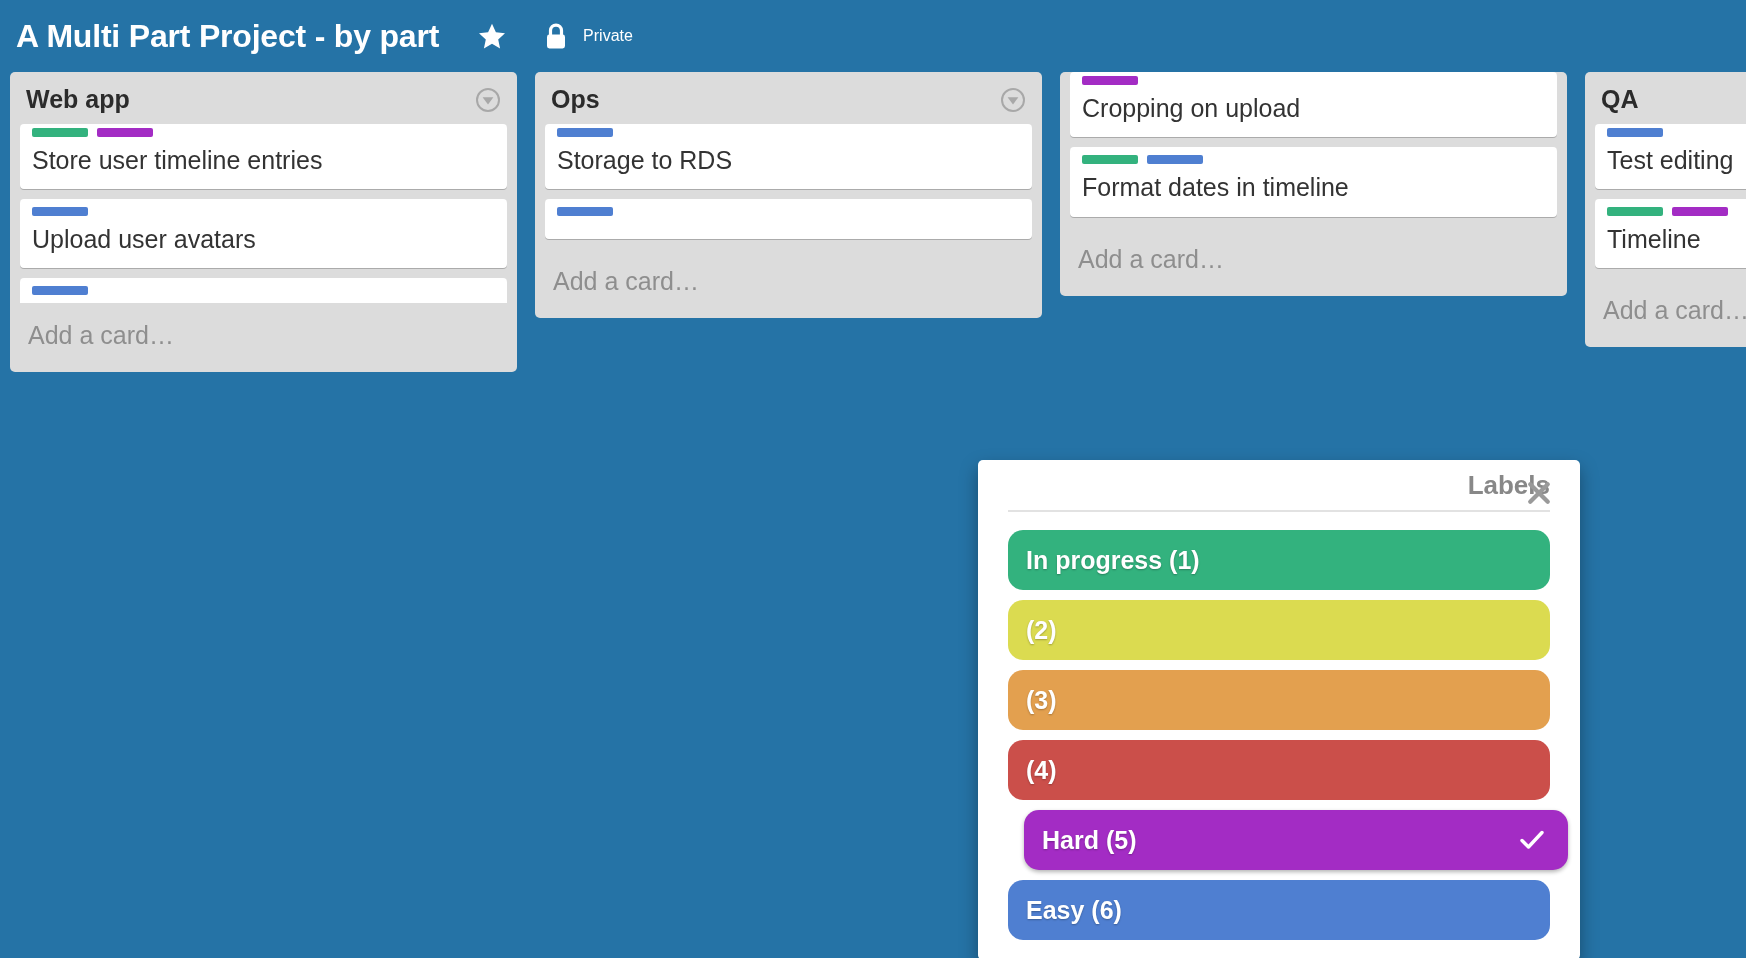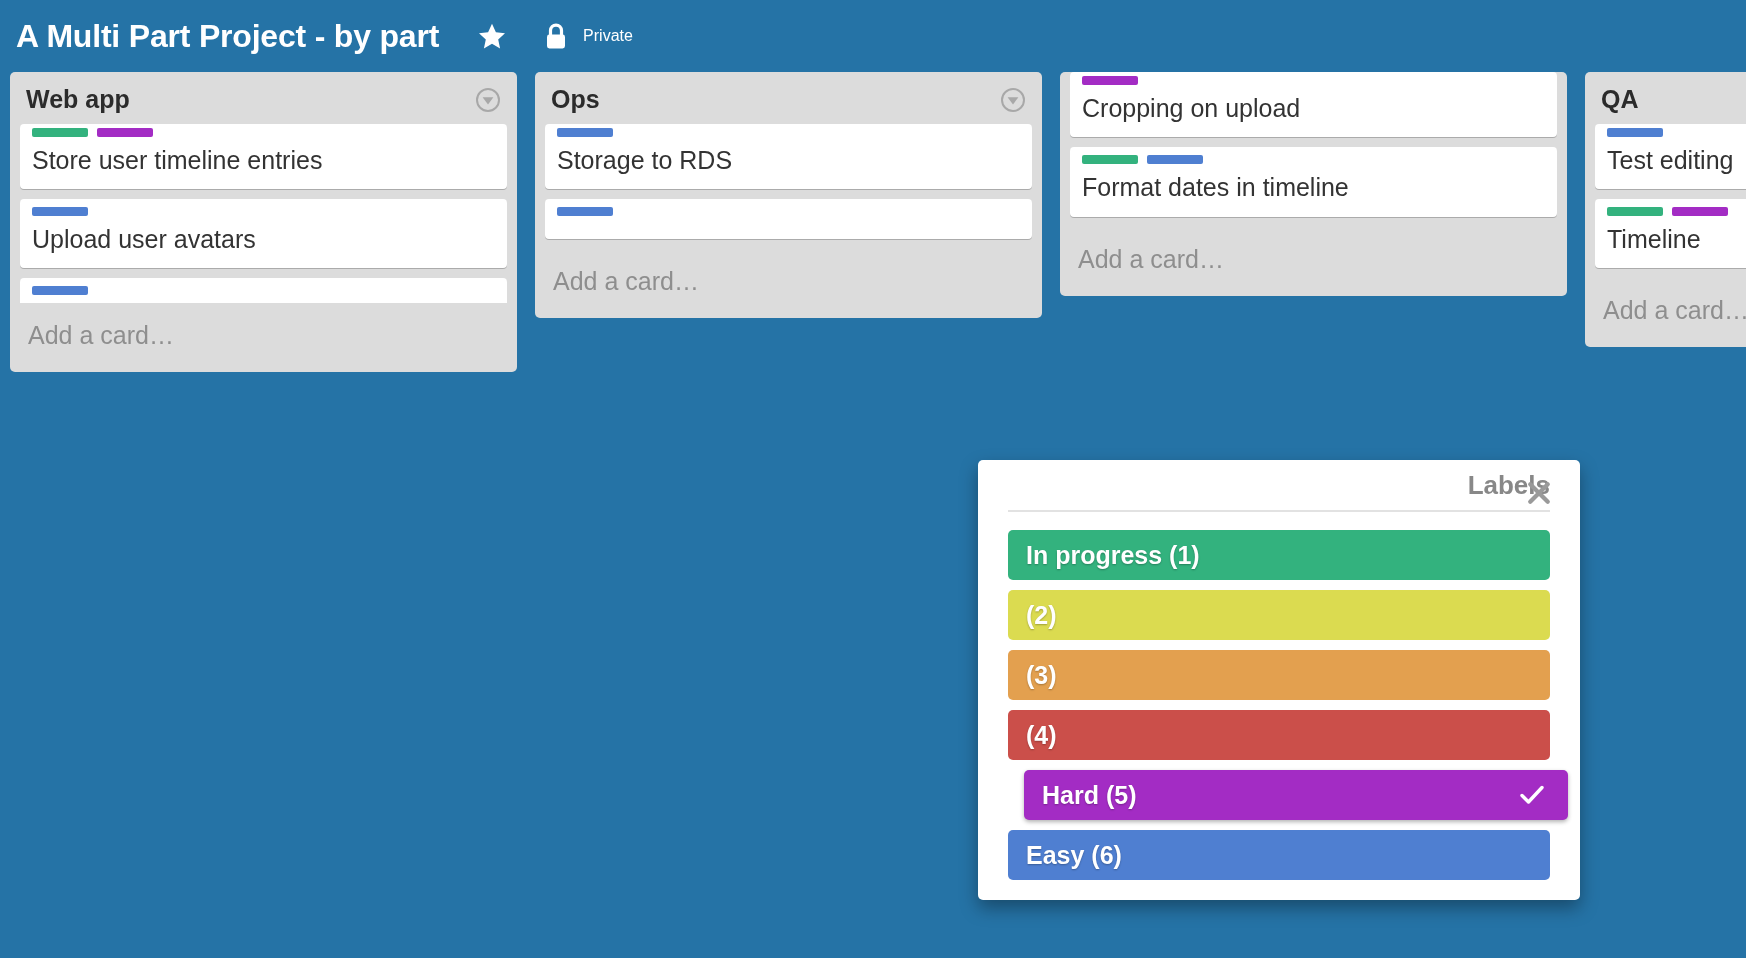--- a/index.html
+++ b/index.html
@@ -192,22 +192,22 @@
     height: 30px;
     cursor: pointer;
   }
 
   #labels-list {
     padding-top: 18px;
   }
 
   .label-row {
     position: relative;
-    height: 50px;
-    border-radius: 5px;
+    height: 60px;
+    border-radius: 15px;
     margin-bottom: 10px;
     display: flex;
     align-items: center;
     padding: 0 18px;
     cursor: pointer;
   }
 
   .label-row.selected {
     margin-left: 16px;
     margin-right: -18px;

